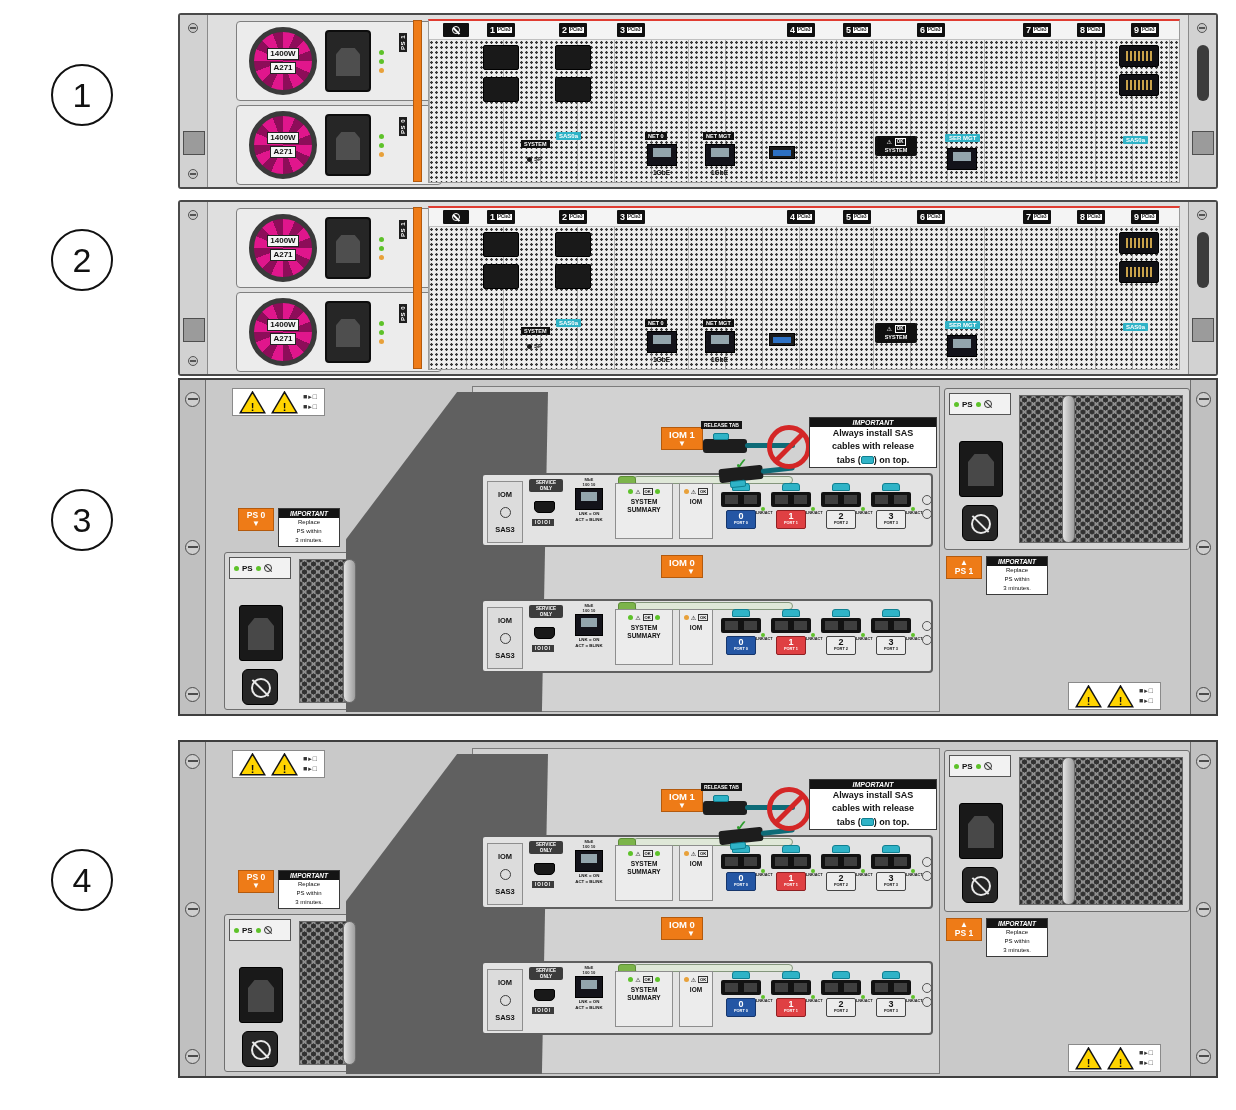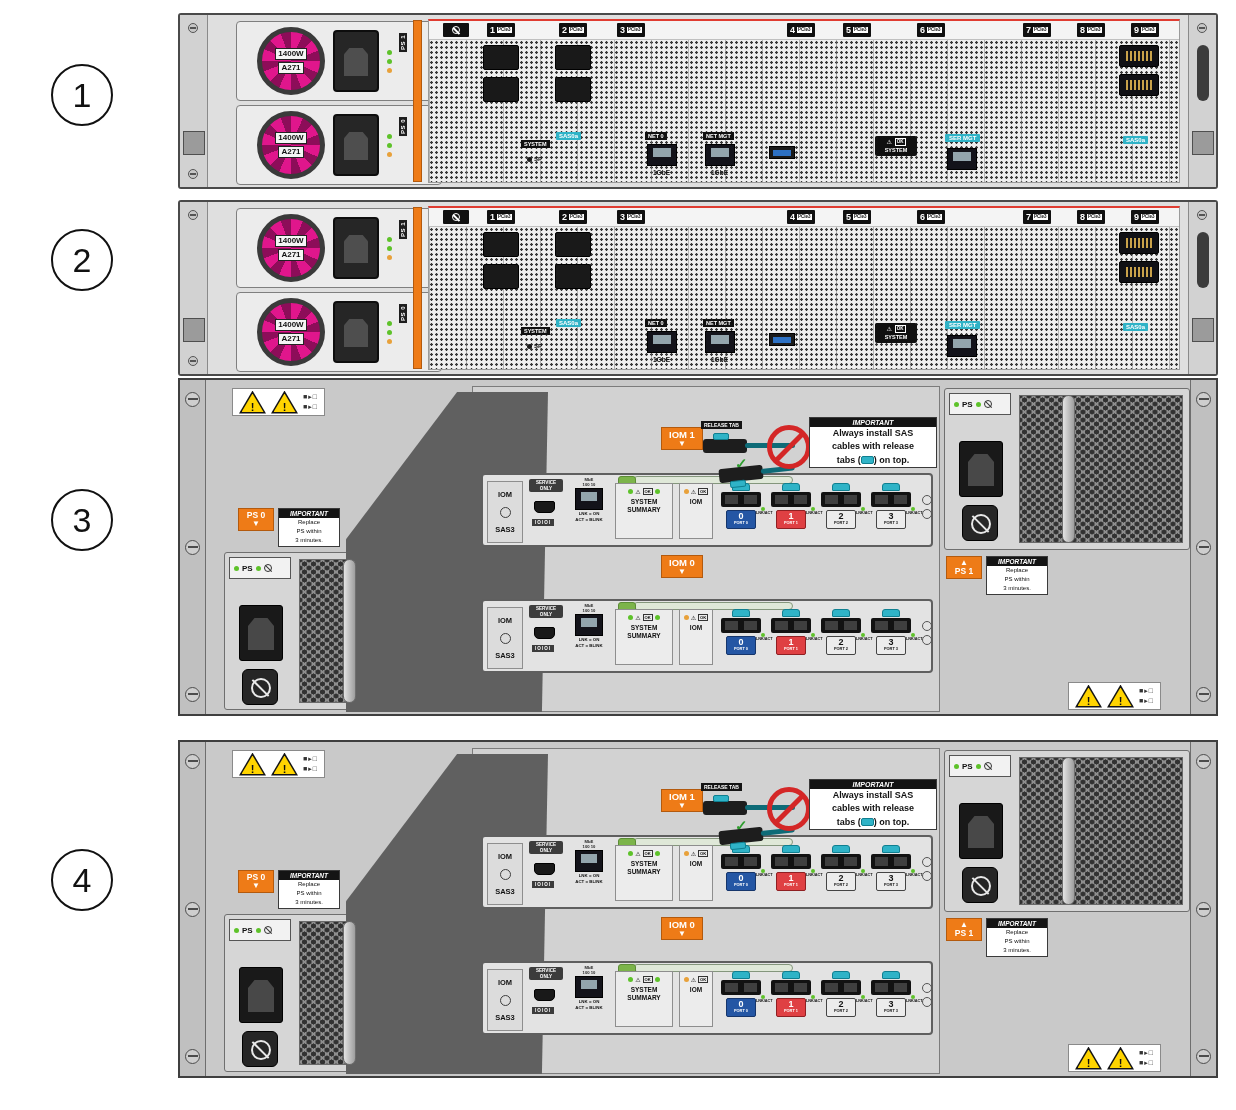--- a/index.html
+++ b/index.html
@@ -18,21 +18,21 @@
   .ear{position:absolute;top:0;bottom:0;width:28px;background:#d2d2d2;}
   .ear.l{left:0;border-right:1px solid #8a8a8a;}
   .ear.r{right:0;border-left:1px solid #8a8a8a;}
   .screw{position:absolute;width:10px;height:10px;border-radius:50%;background:#c7c7c7;border:1px solid #555;}
   .screw::after{content:"";position:absolute;left:1px;right:1px;top:3px;height:1.5px;background:#555;}
   .screw.t{top:8px;left:8px;}.screw.b{bottom:8px;left:8px;}
   .latch-sm{position:absolute;left:3px;top:116px;width:22px;height:24px;background:#9b9b9b;border:1px solid #4f4f4f;}
   .handlebar{position:absolute;left:8px;top:30px;width:12px;height:56px;background:#3c3c3c;border-radius:6px;}
 
   .psu{position:absolute;left:56px;width:206px;height:80px;background:#ececec;border:1px solid #7f7f7f;
-    border-radius:4px;display:flex;align-items:center;gap:8px;padding-left:20px;}
+    border-radius:4px;display:flex;align-items:center;gap:8px;padding-left:12px;}
   .psu.pt{top:6px;}.psu.pb{top:90px;}
   .fan{width:68px;height:68px;border-radius:50%;border:5px solid #3a3a3a;flex:none;
     background:repeating-conic-gradient(#e0168c 0deg 24deg,#8d0d59 24deg 45deg);
     display:flex;flex-direction:column;align-items:center;justify-content:center;gap:2px;}
   .chip{background:#f5f5f5;border:1px solid #222;font-size:8px;font-weight:bold;line-height:1.2;padding:0 2px;color:#111;}
   .inlet{width:46px;height:62px;background:#262626;border:2px solid #0d0d0d;border-radius:4px;position:relative;flex:none;}
   .inlet::after{content:"";position:absolute;left:9px;right:9px;top:16px;bottom:14px;background:#4e4e4e;
     clip-path:polygon(0 22%,22% 0,78% 0,100% 22%,100% 100%,0 100%);}
   .ledcol{display:flex;flex-direction:column;gap:4px;}
   .led{width:5px;height:5px;border-radius:50%;background:#5ec22a;display:inline-block;}
@@ -143,21 +143,21 @@
   .rocker{position:absolute;left:17px;top:116px;width:36px;height:36px;background:#262626;border-radius:6px;border:1px solid #000;}
   .rocker::after{content:"";position:absolute;left:8px;top:8px;width:16px;height:16px;border:2px solid #e8e8e8;border-radius:50%;}
   .rocker::before{content:"";position:absolute;left:6px;top:16.5px;width:23px;height:2px;background:#e8e8e8;transform:rotate(45deg);}
 
   .center-panel{position:absolute;left:292px;top:6px;width:468px;height:326px;background:#d2d2d2;border:1.5px solid #7c7c7c;}
   .iom-tag{position:absolute;background:#ee7b17;color:#fff;font-weight:bold;text-align:center;
     padding:2px 7px 1px;border:1px solid #b35a0e;z-index:6;}
   .iom-tag .t{display:block;font-size:9.5px;line-height:1.1;}
   .iom-tag .arr{display:block;font-size:8px;line-height:1;}
   .it1{left:188px;top:40px;}
-  .it0{left:188px;top:168px;}
+  .it0{left:188px;top:168px;text-align:right;}
 
   .release{position:absolute;left:228px;top:34px;width:104px;height:66px;z-index:6;}
   .rel-lbl{position:absolute;left:0;top:0;background:#141414;color:#fff;font-size:5px;font-weight:bold;padding:1px 3px;white-space:nowrap;}
   .cable{position:absolute;width:44px;height:14px;background:#1d1d1d;border-radius:3px;}
   .cable::after{content:"";position:absolute;left:42px;top:4px;width:50px;height:5px;background:#0e6b77;border-radius:3px;}
   .cb1{left:2px;top:18px;}
   .cb2{left:18px;top:46px;transform:rotate(-6deg);}
   .cb2::after{width:34px;}
   .tab2{position:absolute;left:10px;top:-6px;width:16px;height:7px;background:#2fb3c7;border:1px solid #0f7f90;border-radius:2px;}
   .tab2.low{top:auto;bottom:-6px;}

